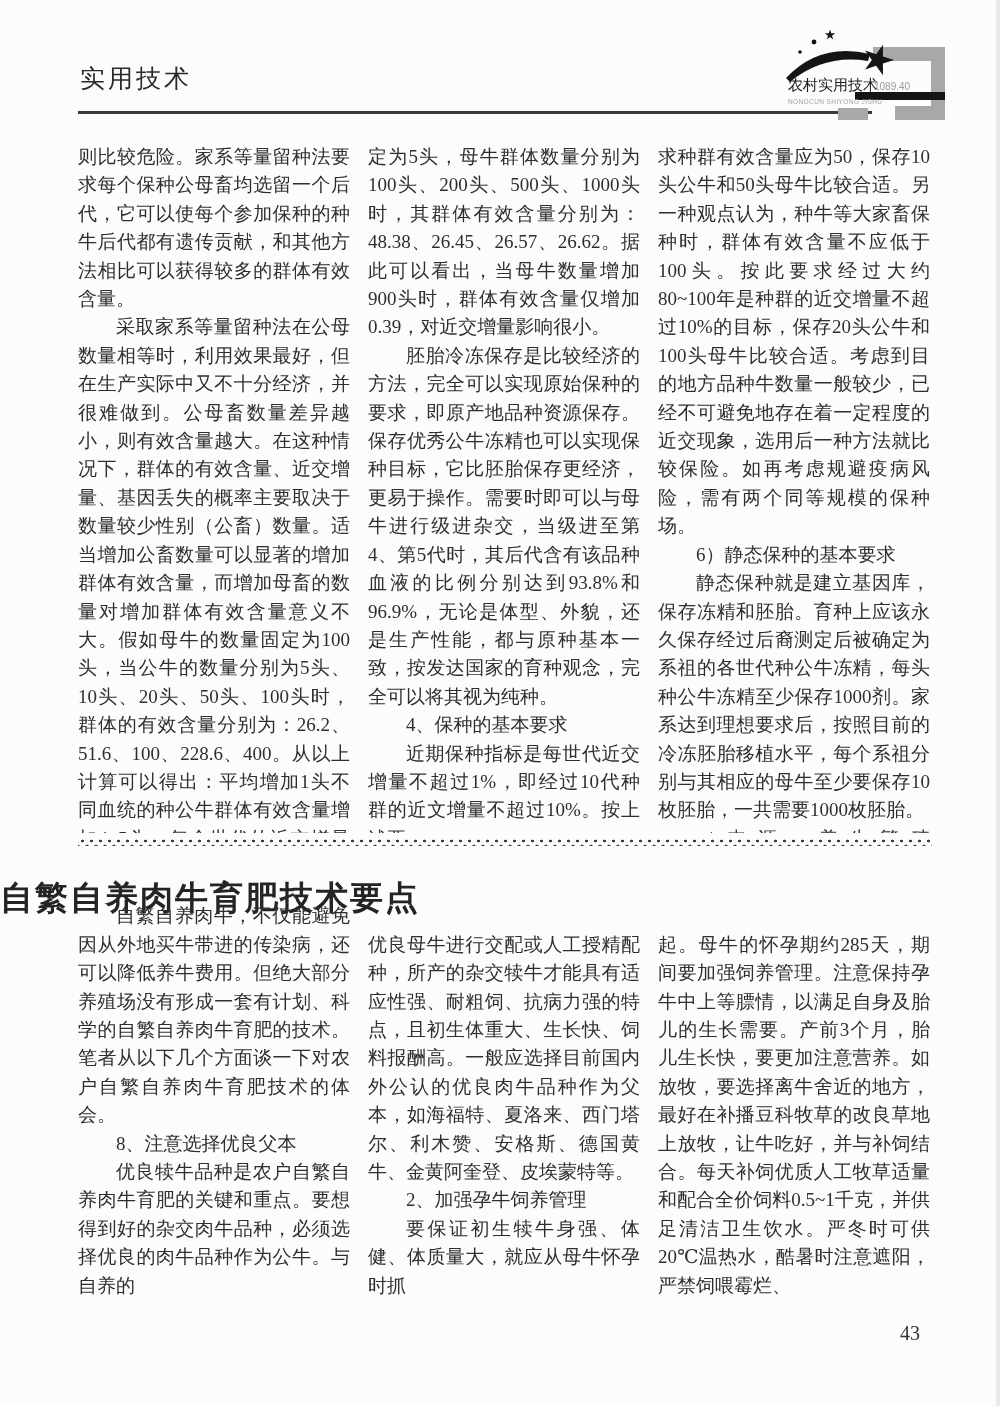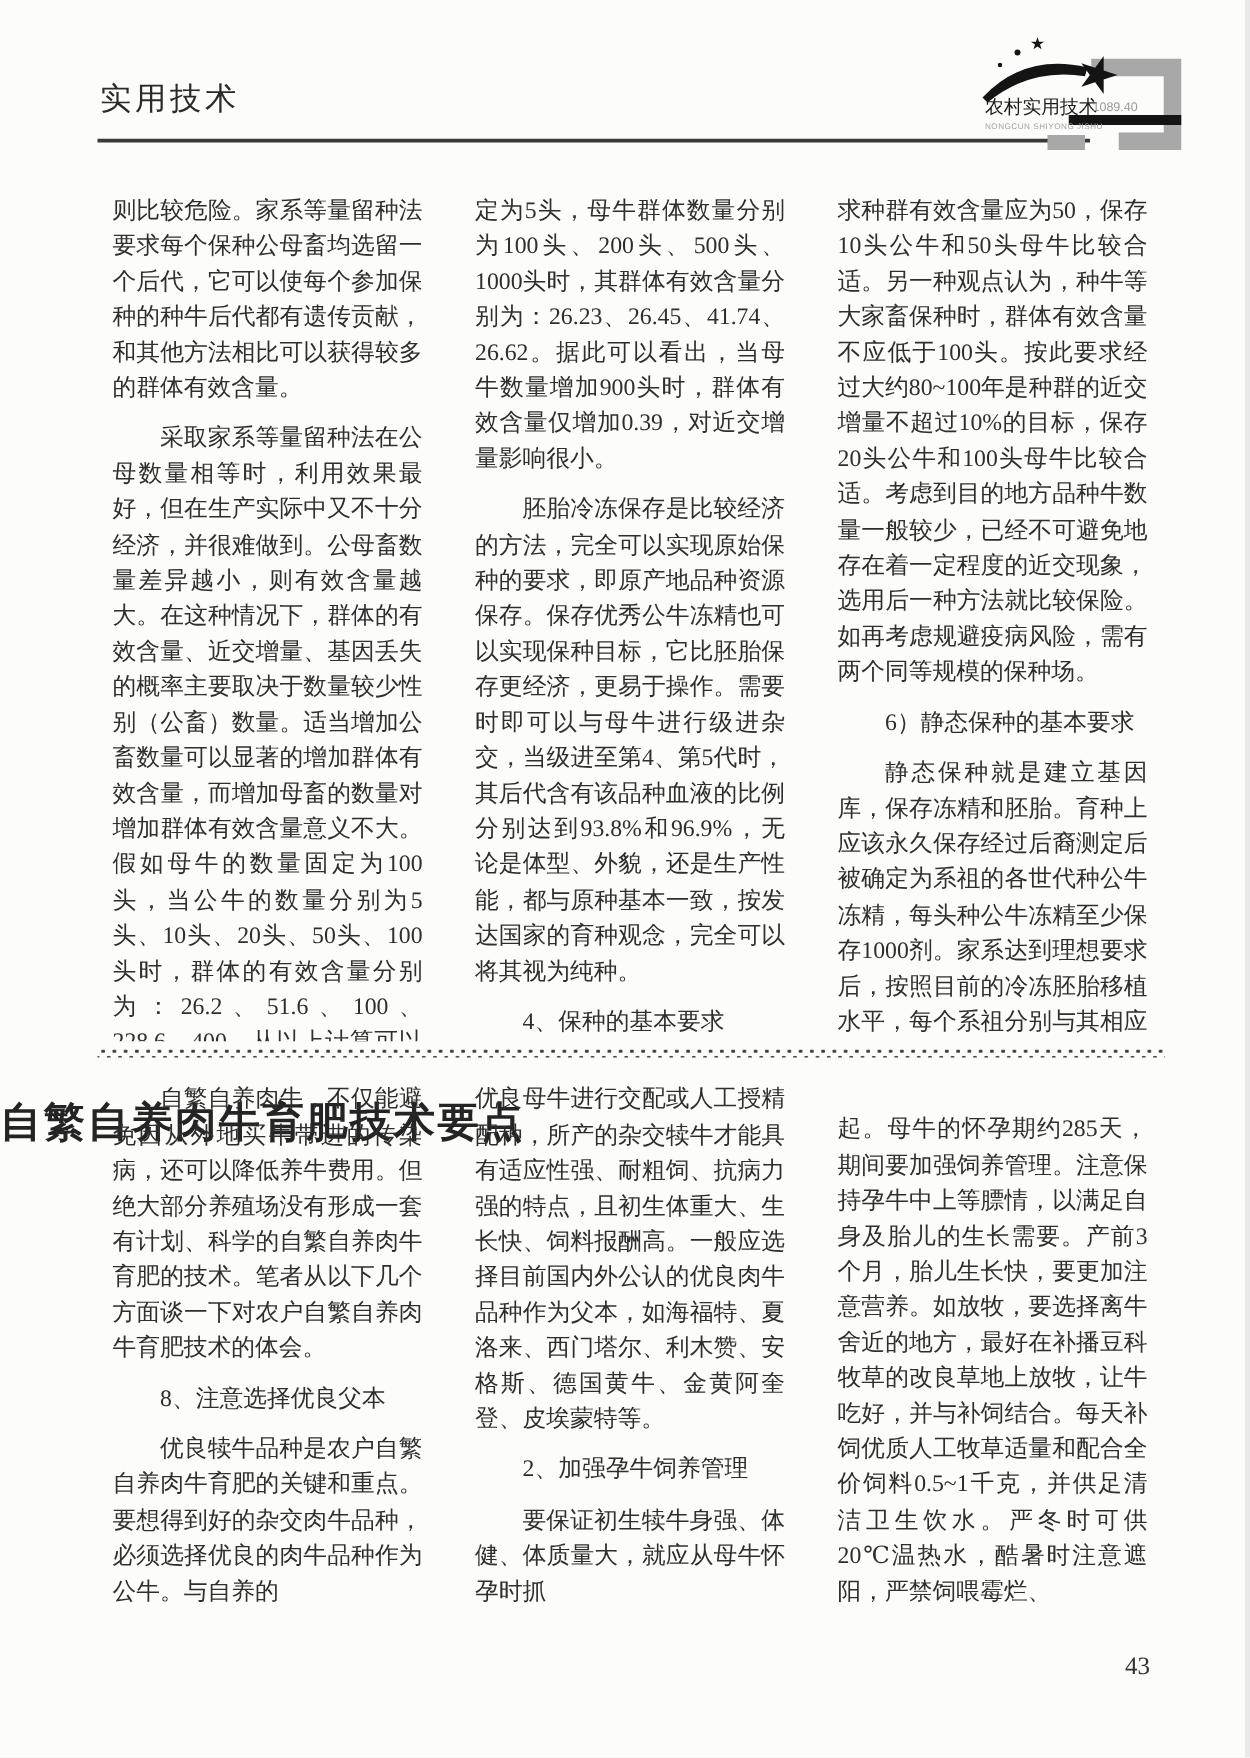--- a/index.html
+++ b/index.html
@@ -38,21 +38,21 @@
     position:absolute;left:10px;top:70px;
     font-size:6.5px;color:#a2a2a2;letter-spacing:0.4px;white-space:nowrap;
     font-family:"Liberation Sans","DejaVu Sans",sans-serif;
   }
   
   .col-row{position:absolute;left:78px;width:852px;display:flex;gap:18px;}
   .col-row-1{top:143px;height:690px;}
   .col-row-2{top:955px;height:345px;align-items:flex-end;}
   .column{width:272px;overflow:hidden;}
   p.para{
-    margin:12px;font-size:19px;line-height:28.4px;
+    margin:0;font-size:19px;line-height:28.4px;
     text-align:justify;color:#2e2e2e;
   }
   p.para.indent{text-indent:2em;}
   
   .dotted-rule{
     position:absolute;left:78px;top:836px;width:854px;height:10px;
     background-image:
       radial-gradient(circle,#3c3c3c 1.3px,transparent 1.6px),
       radial-gradient(circle,#3c3c3c 1.3px,transparent 1.6px);
     background-size:9px 10px,9px 10px;
@@ -99,21 +99,21 @@
     <div class="logo-issue">1089.40</div>
     <div class="logo-subtitle">NONGCUN SHIYONG JISHU</div>
   </div>
 
   <div class="col-row col-row-1">
     <div class="column">
         <p class="para">则比较危险。家系等量留种法要求每个保种公母畜均选留一个后代，它可以使每个参加保种的种牛后代都有遗传贡献，和其他方法相比可以获得较多的群体有效含量。</p>
         <p class="para indent">采取家系等量留种法在公母数量相等时，利用效果最好，但在生产实际中又不十分经济，并很难做到。公母畜数量差异越小，则有效含量越大。在这种情况下，群体的有效含量、近交增量、基因丢失的概率主要取决于数量较少性别（公畜）数量。适当增加公畜数量可以显著的增加群体有效含量，而增加母畜的数量对增加群体有效含量意义不大。假如母牛的数量固定为100头，当公牛的数量分别为5头、10头、20头、50头、100头时，群体的有效含量分别为：26.2、51.6、100、228.6、400。从以上计算可以得出：平均增加1头不同血统的种公牛群体有效含量增加4~5头，每个世代的近交增量约下降0.02%~0.2%。如将公牛数量固</p>
       </div>
     <div class="column">
-        <p class="para">定为5头，母牛群体数量分别为100头、200头、500头、1000头时，其群体有效含量分别为：26.23、26.45、41.74、26.62。据此可以看出，当母牛数量增加900头时，群体有效含量仅增加0.39，对近交增量影响很小。</p>
+        <p class="para">定为5头，母牛群体数量分别为100头、200头、500头、1000头时，其群体有效含量分别为：48.38、26.45、26.57、26.62。据此可以看出，当母牛数量增加900头时，群体有效含量仅增加0.39，对近交增量影响很小。</p>
         <p class="para indent">胚胎冷冻保存是比较经济的方法，完全可以实现原始保种的要求，即原产地品种资源保存。保存优秀公牛冻精也可以实现保种目标，它比胚胎保存更经济，更易于操作。需要时即可以与母牛进行级进杂交，当级进至第4、第5代时，其后代含有该品种血液的比例分别达到93.8%和96.9%，无论是体型、外貌，还是生产性能，都与原种基本一致，按发达国家的育种观念，完全可以将其视为纯种。</p>
         <p class="para indent">4、保种的基本要求</p>
         <p class="para indent">近期保种指标是每世代近交增量不超过1%，即经过10代种群的近文增量不超过10%。按上述要</p>
       </div>
     <div class="column">
         <p class="para">求种群有效含量应为50，保存10头公牛和50头母牛比较合适。另一种观点认为，种牛等大家畜保种时，群体有效含量不应低于100头。按此要求经过大约80~100年是种群的近交增量不超过10%的目标，保存20头公牛和100头母牛比较合适。考虑到目的地方品种牛数量一般较少，已经不可避免地存在着一定程度的近交现象，选用后一种方法就比较保险。如再考虑规避疫病风险，需有两个同等规模的保种场。</p>
         <p class="para indent">6）静态保种的基本要求</p>
         <p class="para indent">静态保种就是建立基因库，保存冻精和胚胎。育种上应该永久保存经过后裔测定后被确定为系祖的各世代种公牛冻精，每头种公牛冻精至少保存1000剂。家系达到理想要求后，按照目前的冷冻胚胎移植水平，每个系祖分别与其相应的母牛至少要保存10枚胚胎，一共需要1000枚胚胎。</p>
         <p class="para indent">（来源：养牛繁殖 www.vjnyrouniu.com 2013-10-13）</p>
       </div>

